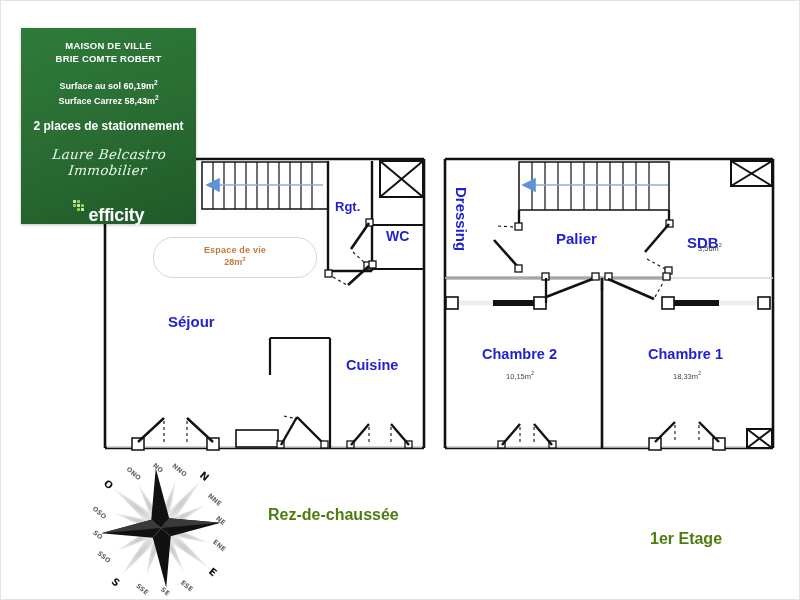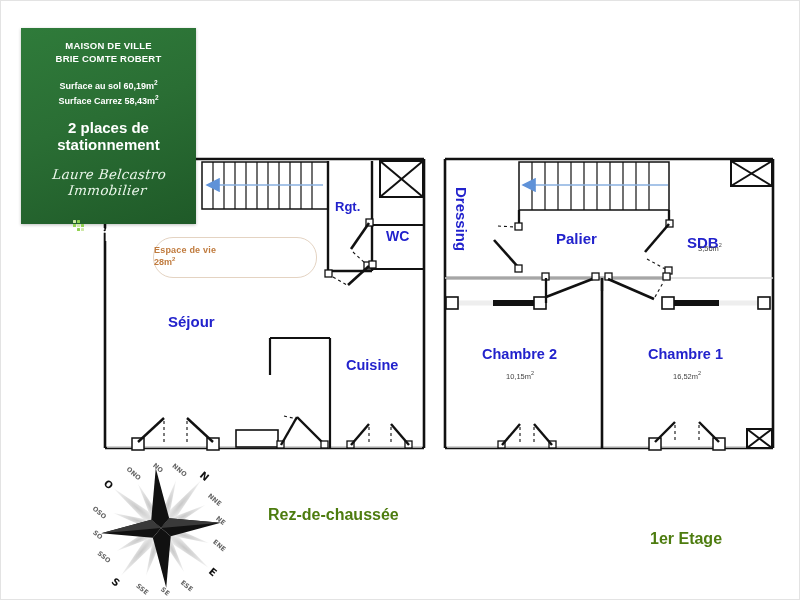--- a/index.html
+++ b/index.html
@@ -22,42 +22,42 @@
     color:#ffffff;text-align:center;box-sizing:border-box;
     padding-top:12px;
   }
   #info-card .hdr{
     font-size:9.5px;font-weight:bold;line-height:12.5px;letter-spacing:.2px;
   }
   #info-card .surf{
     margin-top:12px;font-size:9px;font-weight:bold;line-height:12px;
   }
   #info-card .park{
-    margin-top:12px;font-size:15px;font-weight:bold;
+    margin-top:12px;font-size:12px;font-weight:bold;
   }
   #info-card .sup{font-size:6.5px;vertical-align:super;}
   #info-card .brandname{
     margin-top:13px;font-family:"DejaVu Serif",serif;font-style:italic;
     font-size:13.5px;color:#eaf6ea;letter-spacing:.3px;font-weight:400;
     transform:skewX(-6deg);
   }
   #info-card .efficity-row{
     margin-top:7px;display:flex;align-items:center;justify-content:center;gap:4px;
   }
   #info-card .eff-dots{display:grid;grid-template-columns:repeat(3,3px);grid-auto-rows:3px;gap:1.3px;}
   #info-card .eff-dots i{display:block;width:3px;height:3px;background:#8fd14f;border-radius:.5px;}
   #info-card .eff-dots i.pale{background:#cfe9a8;}
   #info-card .eff-dots i.off{background:transparent;}
   #info-card .eff-text{font-size:18px;font-weight:bold;color:#ffffff;letter-spacing:-.3px;margin-top:20px;}
 
   
   #espace-pill{
     position:absolute;left:152px;top:236px;width:164px;height:41px;
     border:1px solid #e4d3c2;border-radius:20px;background:#fff;
-    color:#c07b3e;text-align:left;box-sizing:border-box;padding-top:7px;
+    color:#c07b3e;text-align:center;box-sizing:border-box;padding-top:7px;
   }
   #espace-pill .l1{font-size:9px;font-weight:bold;letter-spacing:.2px;}
   #espace-pill .l2{font-size:9px;font-weight:bold;margin-top:1px;}
   #espace-pill .sup{font-size:6px;vertical-align:super;}
 
   
   .room-label{
     position:absolute;color:#2222cc;font-weight:bold;white-space:nowrap;
   }
   .room-area{
@@ -390,18 +390,18 @@
 
   <div class="room-label vert" style="left:452px;top:186px;font-size:15px;">Dressing</div>
   <div class="room-label" style="left:555px;top:229px;font-size:15px;">Palier</div>
   <div class="room-label" style="left:686px;top:208px;font-size:15px;margin-top:25px;">SDB</div>
   <div class="room-area" style="left:697px;top:241px;"><span>3,56m</span><span class="sup">2</span></div>
 
   <div class="room-label" style="left:481px;top:345px;font-size:14.5px;">Chambre 2</div>
   <div class="room-area" style="left:505px;top:369px;"><span>10,15m</span><span class="sup">2</span></div>
 
   <div class="room-label" style="left:647px;top:345px;font-size:14.5px;">Chambre 1</div>
-  <div class="room-area" style="left:672px;top:369px;"><span>16,52m</span><span class="sup">2</span></div>
+  <div class="room-area" style="left:672px;top:369px;"><span>18,33m</span><span class="sup">2</span></div>
 
   <div class="floor-title" style="left:267px;top:505px;">Rez-de-chaussée</div>
   <div class="floor-title" style="left:649px;top:505px;margin-top:24px;">1er Etage</div>
 
 </div>
 
 </body></html>

